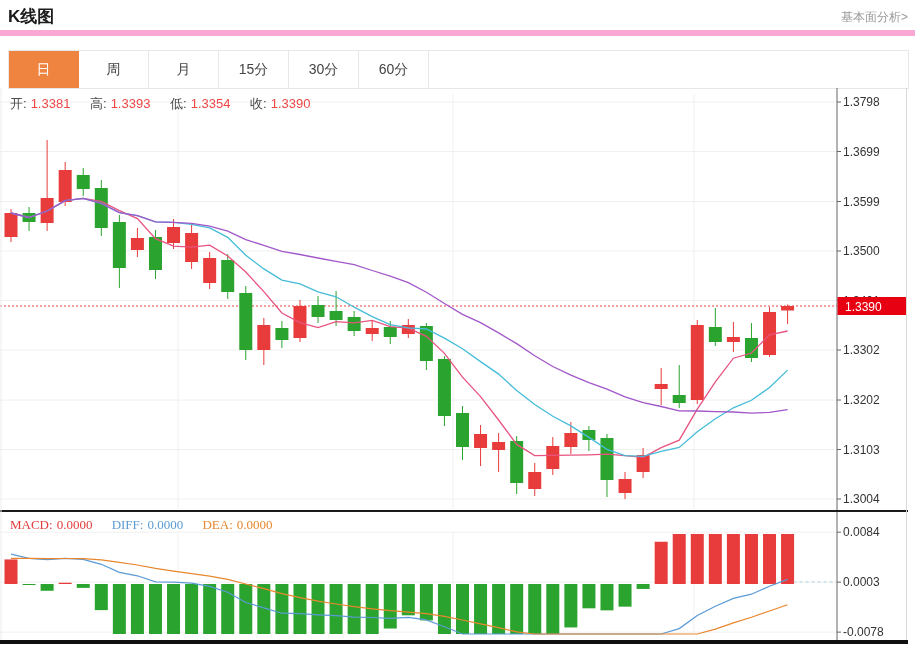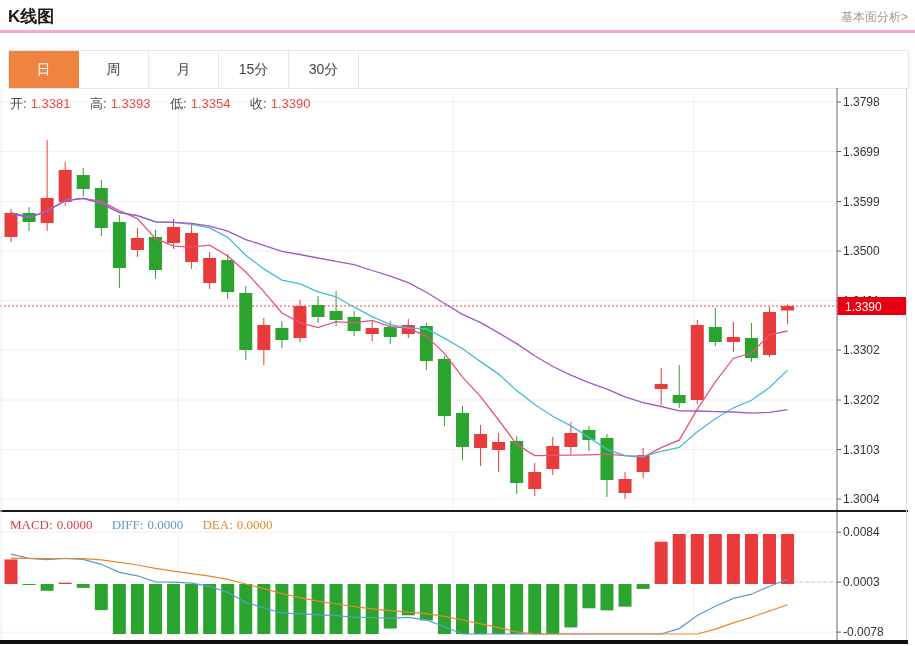--- a/index.html
+++ b/index.html
@@ -1,17 +1,17 @@
 <!DOCTYPE html>
 <html><head>
 <meta charset="utf-8">
 <style>
   html,body{margin:0;padding:0;background:#fff;font-family:"Liberation Sans","DejaVu Sans",sans-serif;}
   .page{position:relative;width:915px;height:646px;background:#fff;overflow:hidden;}
-  .header{position:absolute;top:0;left:0;width:915px;height:30px;border-bottom:3px solid #f9a8d4;}
+  .header{position:absolute;top:0;left:0;width:915px;height:30px;border-bottom:6px solid #f9a8d4;}
   .title{position:absolute;left:8px;top:5px;font-size:17px;font-weight:bold;color:#1a1a1a;}
   .fund-link{position:absolute;right:7px;top:9px;font-size:12px;color:#999;cursor:pointer;}
   .tabs{position:absolute;top:50px;left:8px;width:899px;height:37px;border:1px solid #e7e7e7;display:flex;background:#fff;}
   .tab{width:70px;height:37px;line-height:37px;text-align:center;font-size:14px;color:#444;border-right:1px solid #e7e7e7;cursor:pointer;box-sizing:border-box;background:#fff;}
   .tab.active{background:#ee8440;border-color:#ee8440;color:#fff;}
   .widget{position:absolute;top:88px;left:0;width:908px;height:556px;}
   svg text{font-family:"Liberation Sans","DejaVu Sans",sans-serif;}
   .legend{position:absolute;font-size:13px;white-space:nowrap;}
   .legend span{margin-right:4px;}
   .legend .gap{margin-right:16px;}
@@ -29,20 +29,21 @@
     <div class="title">K线图</div>
     <div class="fund-link">基本面分析&gt;</div>
   </div>
 
   <div class="tabs" id="tabbar">
       <div class="tab active">日</div>
       <div class="tab">周</div>
       <div class="tab">月</div>
       <div class="tab">15分</div>
       <div class="tab">30分</div>
+      <div class="tab">60分</div>
     </div>
 
   <div class="widget">
     <svg id="chart-svg" width="908" height="556">
         <line x1="0" y1="14.000000000000256" x2="837" y2="14.000000000000256" stroke="#f0f0f0" stroke-width="1"></line>
         <line x1="0" y1="63.50000000000037" x2="837" y2="63.50000000000037" stroke="#f0f0f0" stroke-width="1"></line>
         <line x1="0" y1="113.49999999999929" x2="837" y2="113.49999999999929" stroke="#f0f0f0" stroke-width="1"></line>
         <line x1="0" y1="162.9999999999994" x2="837" y2="162.9999999999994" stroke="#f0f0f0" stroke-width="1"></line>
         <line x1="0" y1="212.4999999999995" x2="837" y2="212.4999999999995" stroke="#f0f0f0" stroke-width="1"></line>
         <line x1="0" y1="261.9999999999996" x2="837" y2="261.9999999999996" stroke="#f0f0f0" stroke-width="1"></line>

